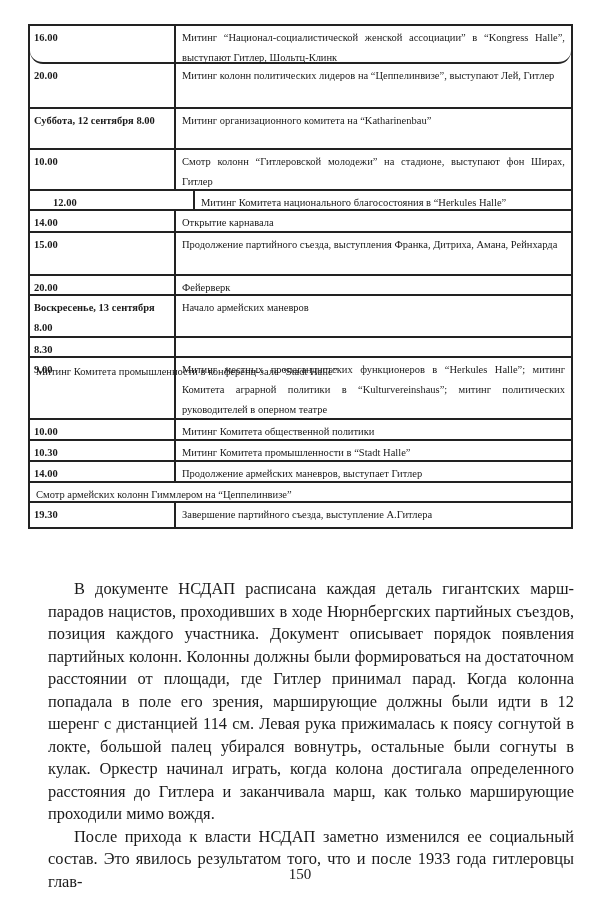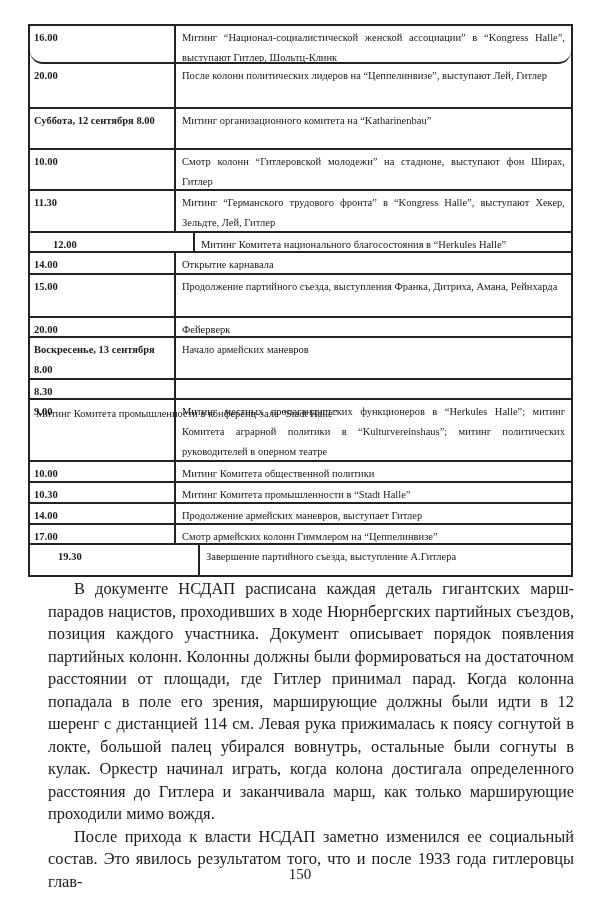--- a/index.html
+++ b/index.html
@@ -18,33 +18,29 @@
 </head>
 <body>
 
 <div class="tbl" id="tbl">
     <div class="row" style="height: 38px; border-radius: 13px;">
       <div class="c1">16.00</div>
       <div class="c2">Митинг “Национал-социалистической женской ассоциации” в “Kongress Halle”, выступают Гитлер, Шольтц-Клинк</div>
     </div>
     <div class="row" style="height: 45px;">
       <div class="c1">20.00</div>
-      <div class="c2">После колонн политических лидеров на “Цеппелинвизе”, выступают Лей, Гитлер</div>
+      <div class="c2">Митинг колонн политических лидеров на “Цеппелинвизе”, выступают Лей, Гитлер</div>
     </div>
     <div class="row" style="height: 41px;">
       <div class="c1">Суббота, 12 сентября 8.00</div>
       <div class="c2">Митинг организационного комитета на “Katharinenbau”</div>
     </div>
     <div class="row" style="height: 41px;">
       <div class="c1">10.00</div>
       <div class="c2">Смотр колонн “Гитлеровской молодежи” на стадионе, выступают фон Ширах, Гитлер</div>
-    </div>
-    <div class="row" style="height: 42px;">
-      <div class="c1">11.30</div>
-      <div class="c2">Митинг “Германского трудового фронта” в “Kongress Halle”, выступают Хекер, Зельдте, Лей, Гитлер</div>
     </div>
     <div class="row" style="height: 20px; padding-left: 19px;">
       <div class="c1">12.00</div>
       <div class="c2">Митинг Комитета национального благосостояния в “Herkules Halle”</div>
     </div>
     <div class="row" style="height: 22px;">
       <div class="c1">14.00</div>
       <div class="c2">Открытие карнавала</div>
     </div>
     <div class="row" style="height: 43px;">
@@ -73,24 +69,23 @@
     </div>
     <div class="row" style="height: 21px;">
       <div class="c1">10.30</div>
       <div class="c2">Митинг Комитета промышленности в “Stadt Halle”</div>
     </div>
     <div class="row" style="height: 21px;">
       <div class="c1">14.00</div>
       <div class="c2">Продолжение армейских маневров, выступает Гитлер</div>
     </div>
     <div class="row" style="height: 20px;">
-      <div class="c1">17.00</div>
       <div class="c2">Смотр армейских колонн Гиммлером на “Цеппелинвизе”</div>
     </div>
-    <div class="row" style="height: 32px; padding-left: 24px;">
+    <div class="row" style="height: 26px;">
       <div class="c1">19.30</div>
       <div class="c2">Завершение партийного съезда, выступление А.Гитлера</div>
     </div>
   </div>
 
 <div class="body">
   <p>В документе НСДАП расписана каждая деталь гигантских марш-парадов нацистов, проходивших в ходе Нюрнбергских партийных съездов, позиция каждого участника. Документ описывает порядок появления партийных колонн. Колонны должны были формироваться на достаточном расстоянии от площади, где Гитлер принимал парад. Когда колонна попадала в поле его зрения, марширующие должны были идти в 12 шеренг с дистанцией 114 см. Левая рука прижималась к поясу согнутой в локте, большой палец убирался вовнутрь, остальные были согнуты в кулак. Оркестр начинал играть, когда колона достигала определенного расстояния до Гитлера и заканчивала марш, как только марширующие проходили мимо вождя.</p>
   <p>После прихода к власти НСДАП заметно изменился ее социальный состав. Это явилось результатом того, что и после 1933 года гитлеровцы глав-</p>
 </div>
 

